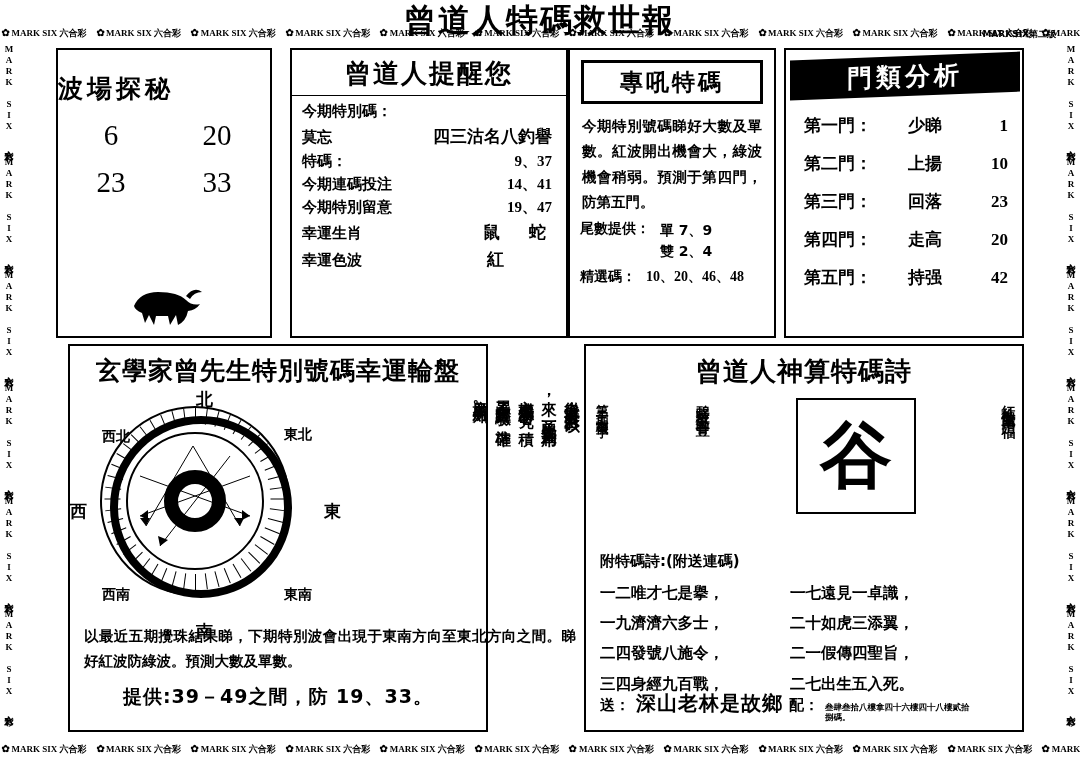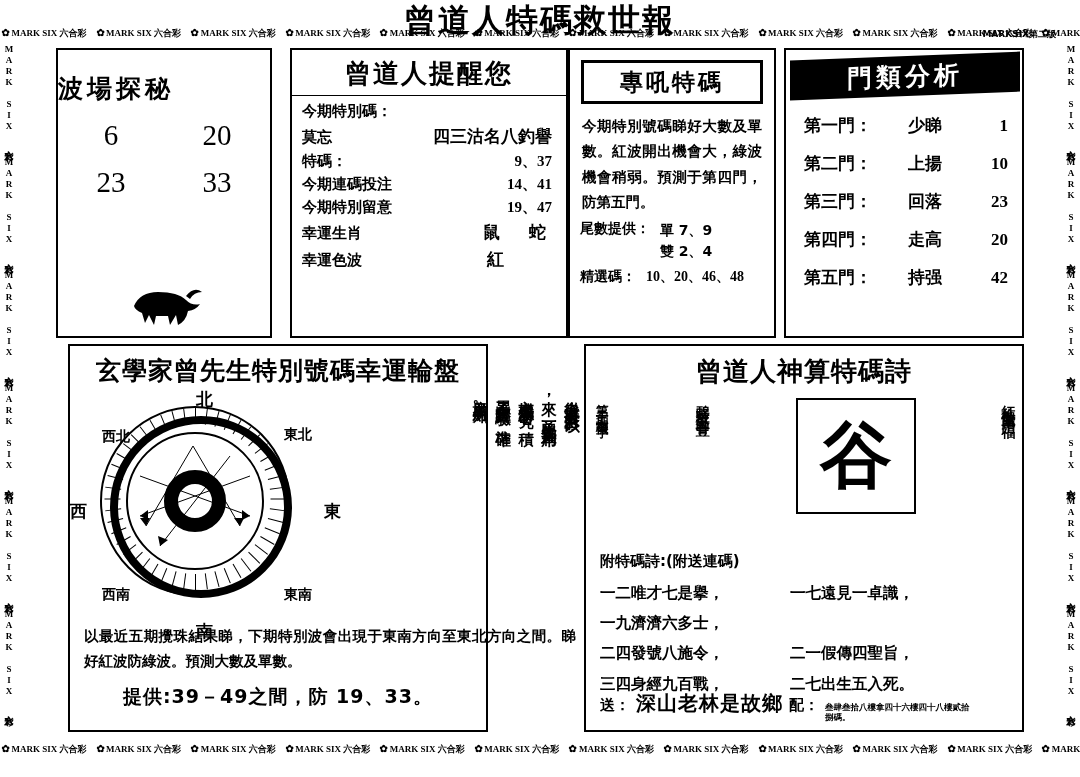--- a/index.html
+++ b/index.html
@@ -325,20 +325,21 @@
       <div class="pv small">第三十三期玄機字</div>
     </div>
     <div class="attach">附特碼詩:(附送連碼)</div>
     <div class="couplets">
       <div class="cp">
         <span class="a">一二唯才七是擧，</span>
         <span class="b">一七遠見一卓識，</span>
       </div>
       <div class="cp">
         <span class="a">一九濟濟六多士，</span>
+        <span class="b">二十如虎三添翼，</span>
       </div>
       <div class="cp">
         <span class="a">二四發號八施令，</span>
         <span class="b">二一假傳四聖旨，</span>
       </div>
       <div class="cp">
         <span class="a">三四身經九百戰，</span>
         <span class="b">二七出生五入死。</span>
       </div>
     </div>

